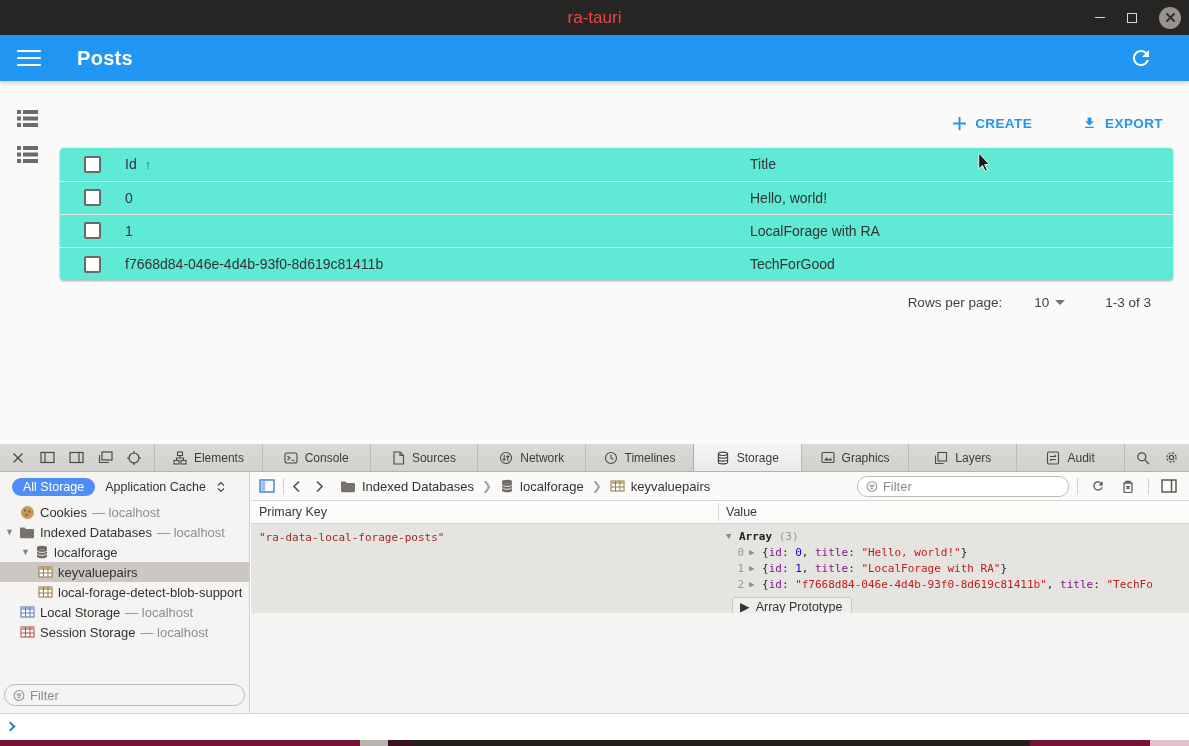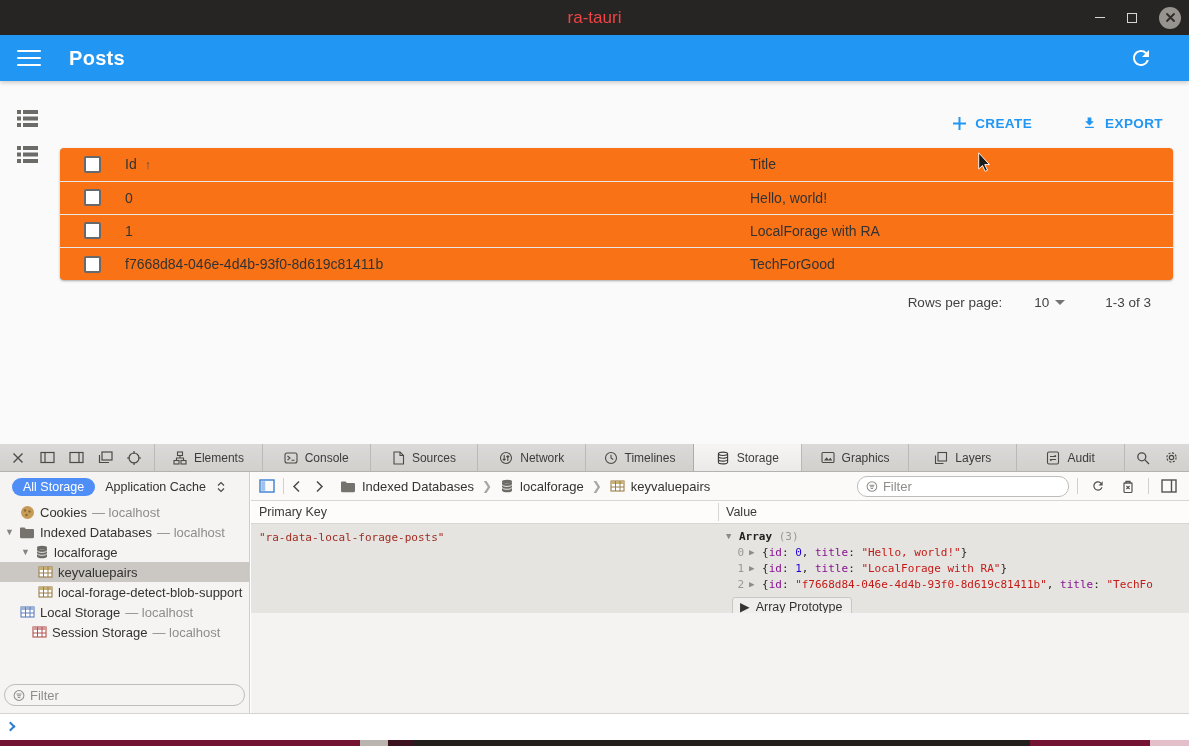--- a/index.html
+++ b/index.html
@@ -12,29 +12,29 @@
   .titlebar .title { color:#ef4444; font-size:17px; font-weight:normal; }
   .winctl { position:absolute; right:8px; top:0; height:35px; display:flex; align-items:center; gap:22px; }
   .ic-min { width:10px; height:1.5px; background:#d8d6d3; }
   .ic-max { width:10px; height:10px; border:1.5px solid #d8d6d3; }
   .ic-close { width:22px; height:22px; border-radius:50%; background:#97938e; display:flex; align-items:center; justify-content:center; }
 
   
   .appbar { position:absolute; left:0; top:35px; width:100%; height:46px; background:#2196f3; display:flex; align-items:center; box-shadow:0 2px 4px rgba(0,0,0,.18); z-index:5; }
   .hamburger { margin-left:17px; width:24px; display:flex; flex-direction:column; gap:4.5px; cursor:pointer; }
   .hamburger div { height:2.5px; background:#fff; border-radius:1px; }
-  .appbar .apptitle { color:#fff; font-size:20px; font-weight:bold; margin-left:28px; letter-spacing:.3px; }
+  .appbar .apptitle { color:#fff; font-size:20px; font-weight:bold; margin-left:36px; letter-spacing:.3px; }
   .appbar-refresh { position:absolute; right:36px; top:11px; width:24px; height:24px; cursor:pointer; }
 
   
   .main { position:absolute; left:0; top:81px; width:100%; height:363px; background:#fafafa; }
   .viewtoggle { position:absolute; left:17px; width:21px; height:17px; }
   .actions { position:absolute; right:20px; top:30px; display:flex; gap:38px; }
   .action-btn { display:flex; align-items:center; gap:8px; color:#2196f3; font-size:13.5px; font-weight:bold; letter-spacing:.4px; cursor:pointer; padding:4px 6px; }
-  .card { position:absolute; left:60px; top:67px; width:1113px; background:#f97316; border-radius:4px; box-shadow:0 1px 3px rgba(0,0,0,.14), 0 1px 2px rgba(0,0,0,.20); }
+  .card { position:absolute; left:60px; top:67px; width:1113px; background:#5eead4; border-radius:4px; box-shadow:0 1px 3px rgba(0,0,0,.14), 0 1px 2px rgba(0,0,0,.20); }
   table.rtable { width:100%; border-collapse:collapse; font-size:14px; color:#333; }
   table.rtable th, table.rtable td { text-align:left; border-bottom:1px solid #e7e7e7; height:33px; padding:0; font-weight:normal; }
   table.rtable tr:last-child td { border-bottom:none; }
   .col-check { width:65px; padding-left:24px !important; }
   .col-id { width:625px; }
   .cbx { width:17px; height:17px; border:2px solid #69696b; border-radius:2px; background:#fff; display:inline-block; vertical-align:middle; cursor:pointer; }
   .sort-arrow { color:#4a4a4a; font-size:13px; margin-left:8px; }
   .pagination { position:absolute; right:38px; top:214px; display:flex; align-items:center; gap:14px; font-size:13.5px; color:#424242; }
   .rpp-select { display:flex; align-items:center; gap:6px; margin-left:18px; cursor:pointer; }
   .caret-down { width:0; height:0; border-left:5px solid transparent; border-right:5px solid transparent; border-top:5px solid #757575; }
@@ -418,21 +418,21 @@
           </div>
           <div class="tree-row" style="padding-left:20px;">
             <svg width="15" height="12" viewBox="0 0 15 12">
                 <rect x="1" y="1" width="13" height="10" fill="#fff" stroke="#5c7fbe" stroke-width="1.1"></rect>
                 <rect x="1" y="1" width="13" height="3" fill="#9db4d8"></rect>
                 <path d="M1 7h13M5.5 1v10M10 1v10" stroke="#5c7fbe" stroke-width="1"></path>
               </svg>
             <span>Local Storage</span>
             <span class="host">— localhost</span>
           </div>
-          <div class="tree-row" style="padding-left:32px;">
+          <div class="tree-row" style="padding-left:20px;">
             <svg width="15" height="12" viewBox="0 0 15 12">
                 <rect x="1" y="1" width="13" height="10" fill="#fff" stroke="#b2504e" stroke-width="1.1"></rect>
                 <rect x="1" y="1" width="13" height="3" fill="#d49b9a"></rect>
                 <path d="M1 7h13M5.5 1v10M10 1v10" stroke="#b2504e" stroke-width="1"></path>
               </svg>
             <span>Session Storage</span>
             <span class="host">— localhost</span>
           </div>
         </div>
 

